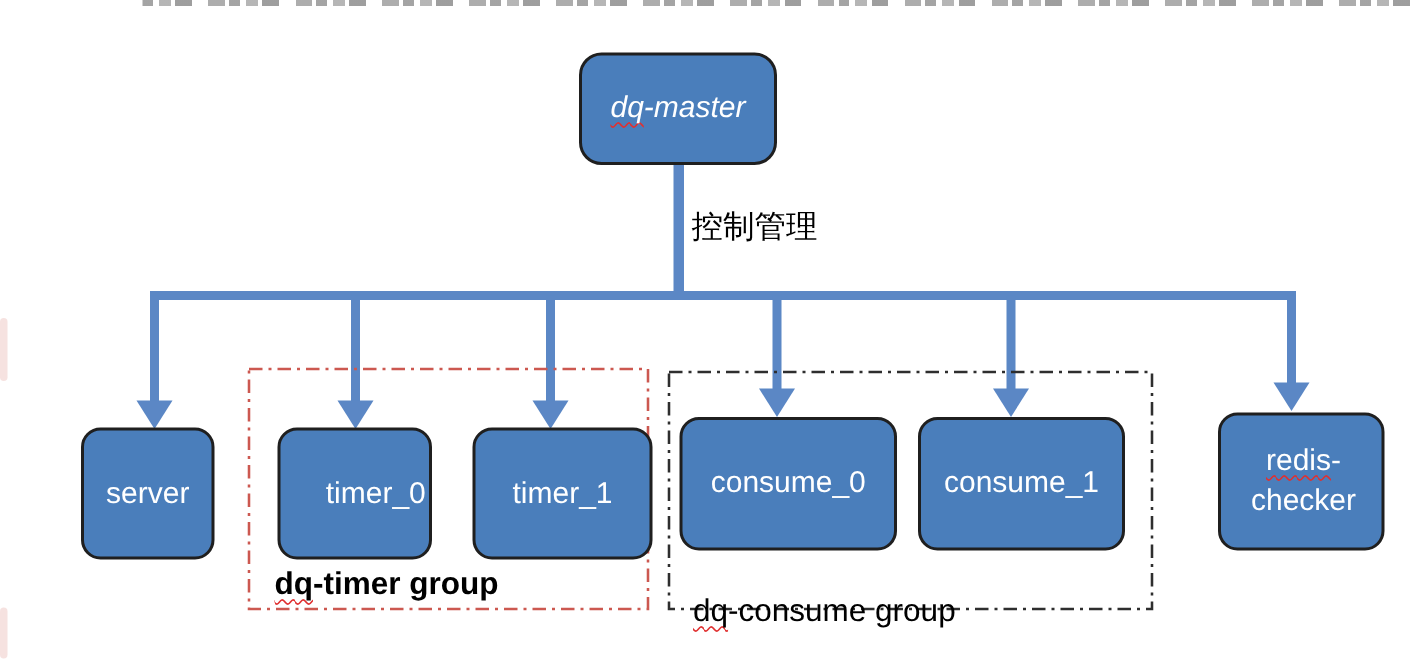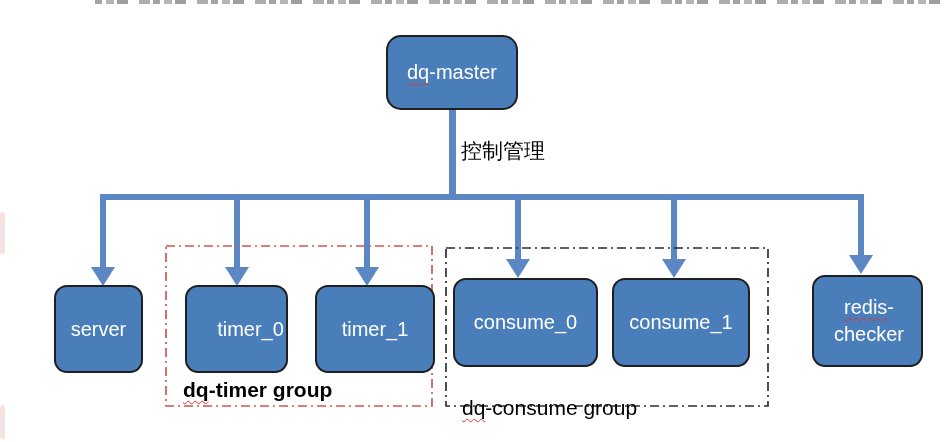--- a/index.html
+++ b/index.html
@@ -98,21 +98,21 @@
     <rect x="1" y="1" width="322" height="158" stroke-dasharray="9 4 2 4"></rect>
   </svg>
 
   <div class="diagram-label" style="left:183px;top:378px;font-weight:bold;">
     <span class="sp">dq</span><span>-timer group</span>
   </div>
   <div class="diagram-label" style="left:462px;top:396px;">
     <span class="sp">dq</span><span>-consume group</span>
   </div>
 
-  <div class="node master" style="left:386px;top:35px;width:132px;height:75px;">
+  <div class="node master" style="left:386px;top:35px;width:132px;height:75px;font-style:italic;">
     <span><span class="sp">dq</span><span>-master</span></span>
   </div>
 
   <div class="node" style="left:54px;top:285px;width:89px;height:88px;">
     <span>server</span>
   </div>
 
   <div class="node" style="left:185px;top:285px;width:103px;height:88px;padding-left:28px;">
     <span>timer_0</span>
   </div>

